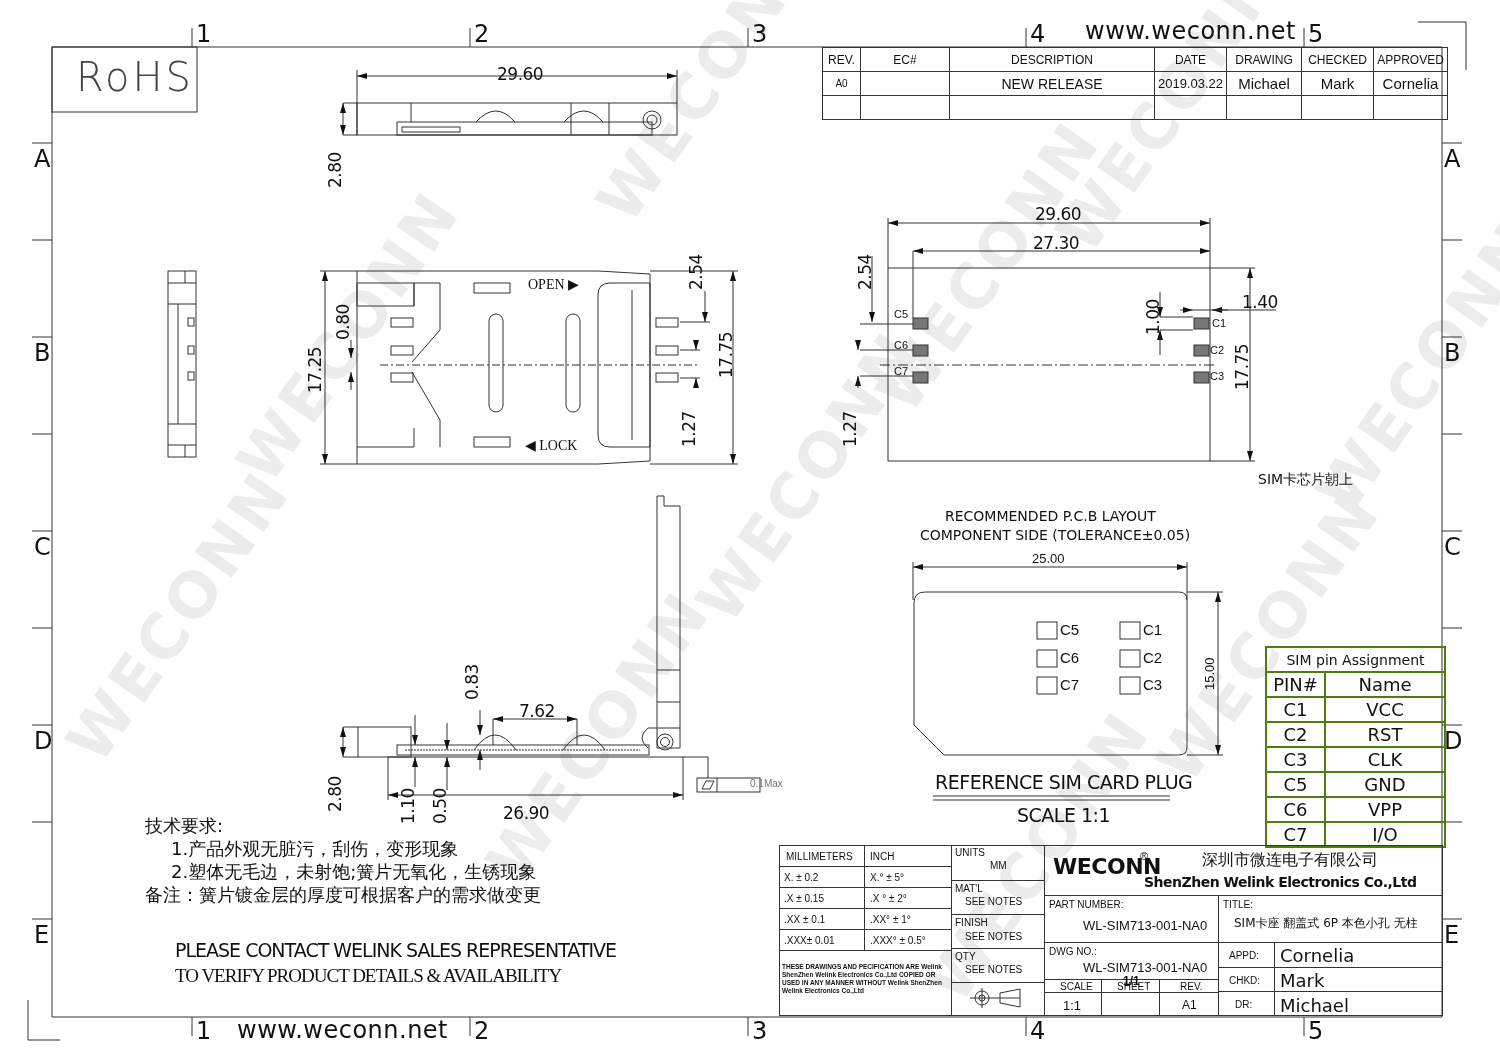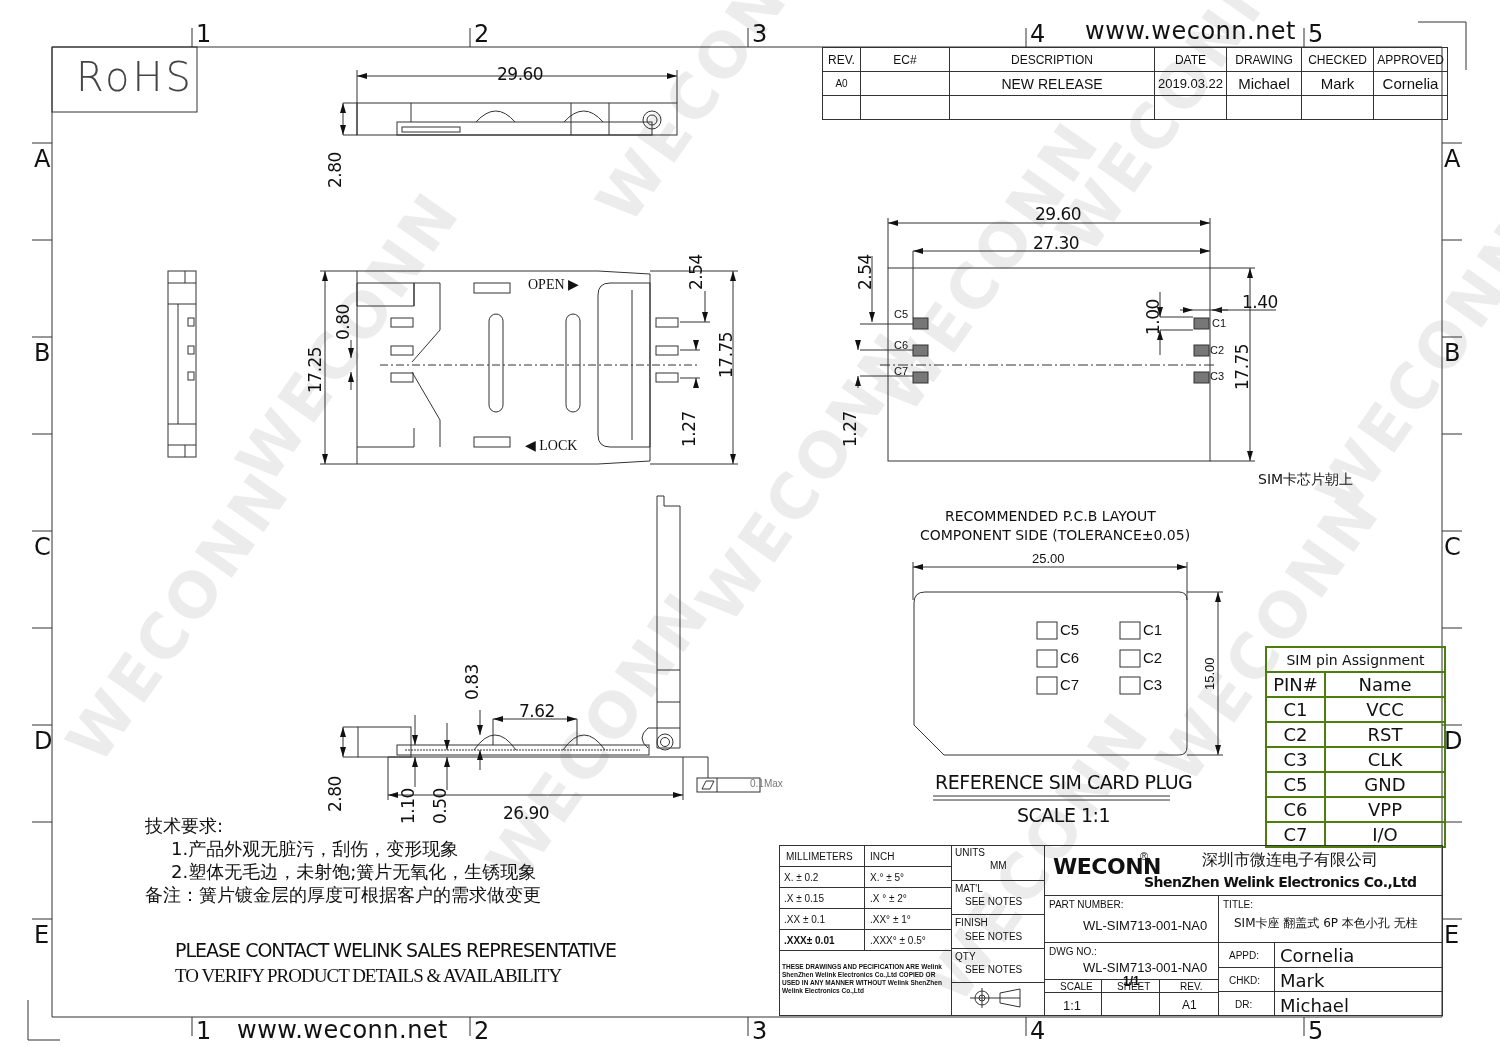--- a/index.html
+++ b/index.html
@@ -402,21 +402,21 @@
   <div class="tbc" style="left:779px;top:908px;width:86px;height:22px;"></div>
   <div class="tbc" style="left:864px;top:908px;width:88px;height:22px;"></div>
   <div class="tbc" style="left:779px;top:929px;width:86px;height:22px;"></div>
   <div class="tbc" style="left:864px;top:929px;width:88px;height:22px;"></div>
   <div class="lbl" style="left:784px;top:872px;">X.   ±  0.2</div>
   <div class="lbl" style="left:870px;top:872px;">X.°   ±  5°</div>
   <div class="lbl" style="left:784px;top:893px;">.X    ± 0.15</div>
   <div class="lbl" style="left:870px;top:893px;">.X °  ± 2°</div>
   <div class="lbl" style="left:784px;top:914px;">.XX  ± 0.1</div>
   <div class="lbl" style="left:870px;top:914px;">.XX°  ± 1°</div>
-  <div class="lbl" style="left:784px;top:935px;font-weight:bold;">.XXX±  0.01</div>
+  <div class="lbl" style="left:784px;top:935px;">.XXX±  0.01</div>
   <div class="lbl" style="left:870px;top:935px;">.XXX° ± 0.5°</div>
 
   <div class="tbc" style="left:779px;top:950px;width:173px;height:66px;"></div>
   <div class="abs" style="left:782px;top:963px;width:170px;font-size:6.5px;line-height:8px;font-weight:bold;">THESE DRAWINGS AND PECIFICATION  ARE Welink ShenZhen Welink Electronics Co.,Ltd  COPIED OR USED IN ANY MANNER WITHOUT Welink ShenZhen Welink Electronics Co.,Ltd</div>
 
   <div class="tbc" style="left:951px;top:845px;width:94px;height:36px;"></div>
   <div class="lbl" style="left:955px;top:847px;">UNITS</div>
   <div class="lbl" style="left:990px;top:860px;">MM</div>
   <div class="tbc" style="left:951px;top:880px;width:94px;height:35px;"></div>
   <div class="lbl" style="left:955px;top:883px;">MAT'L</div>

